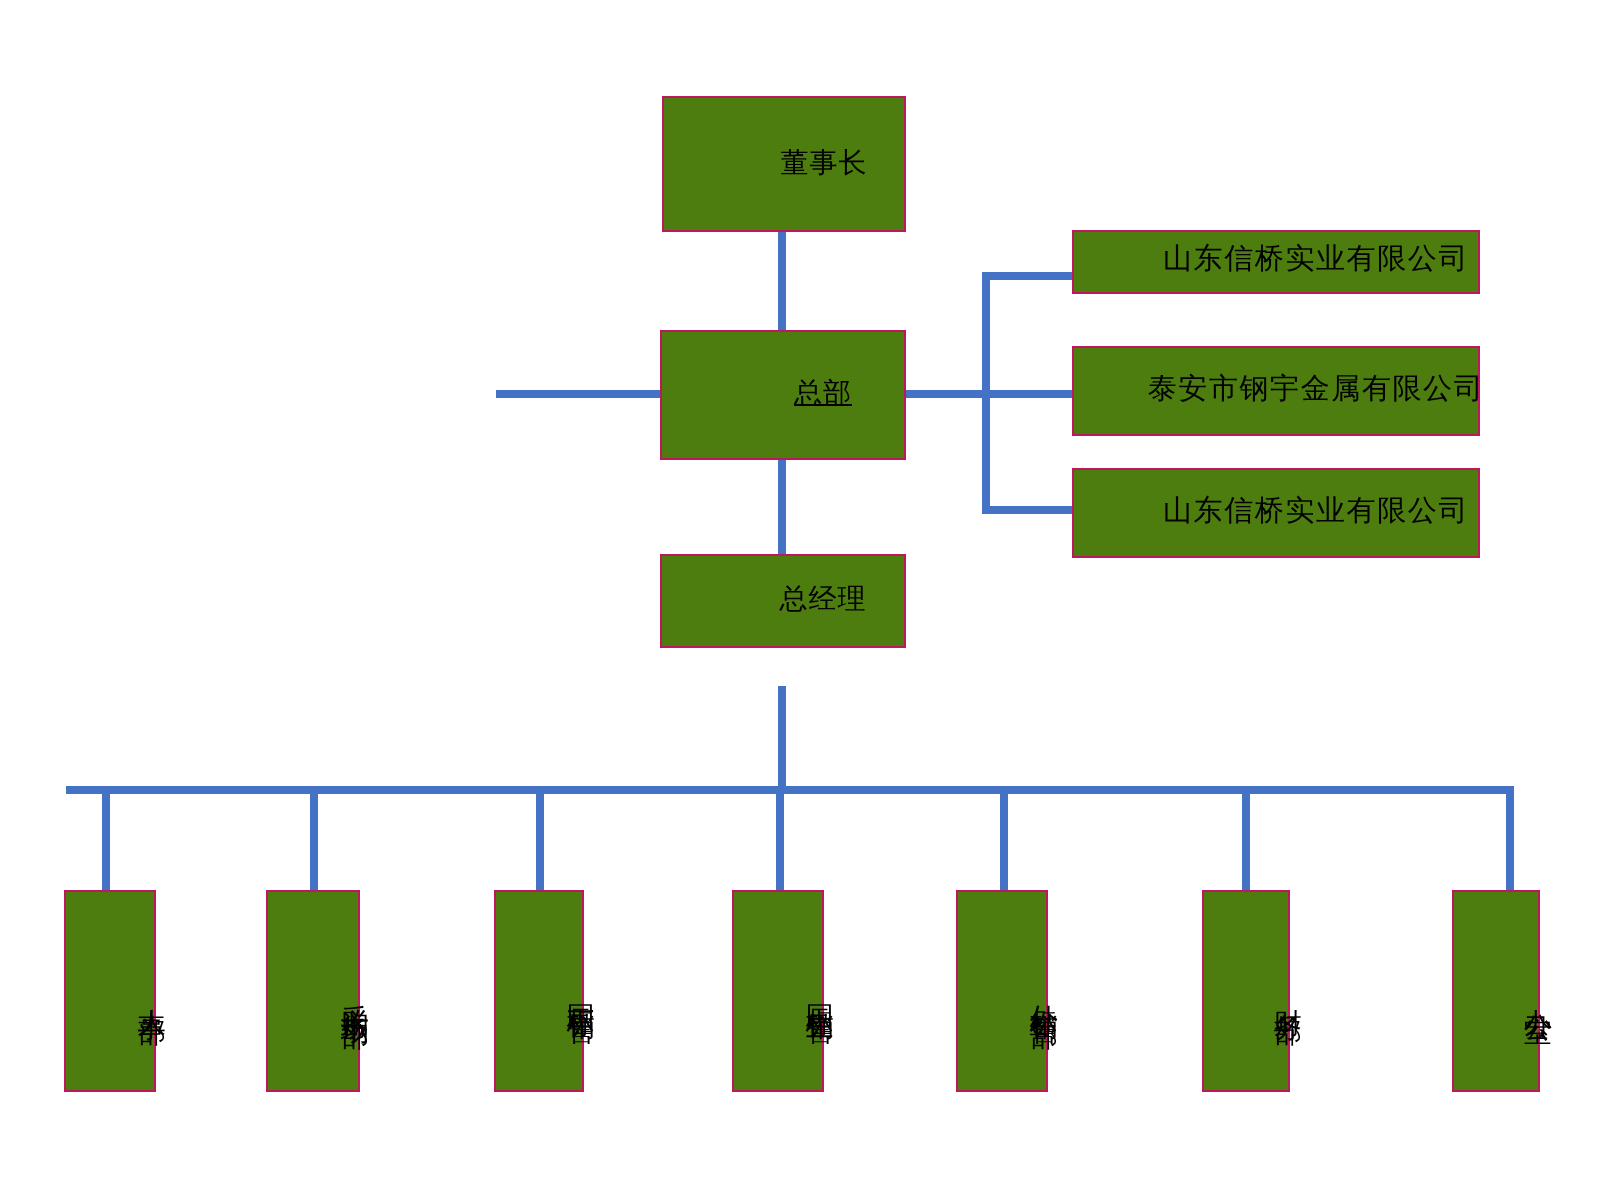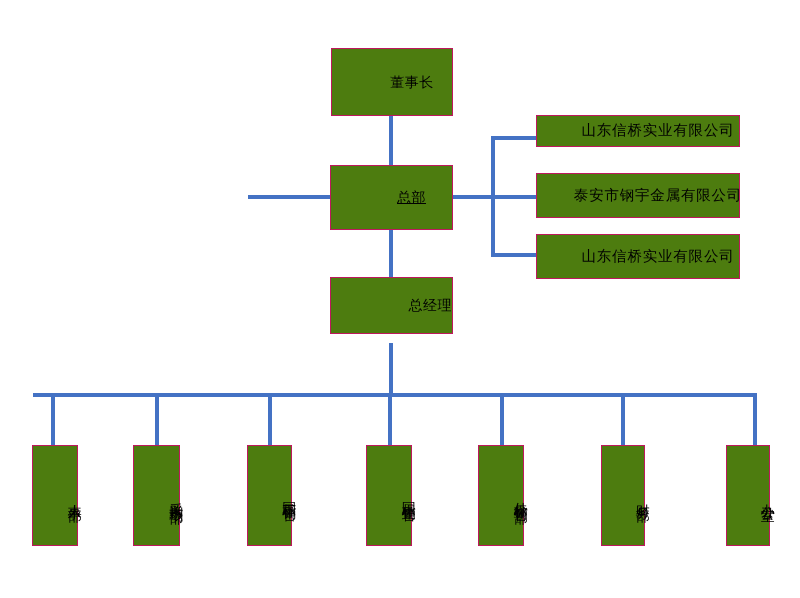--- a/index.html
+++ b/index.html
@@ -93,21 +93,21 @@
 
   <div class="node h" style="left: 331px; top: 48px; width: 122px; height: 68px;">
     <span class="label">董事长</span>
   </div>
 
 
   <div class="node h" style="left: 330px; top: 165px; width: 123px; height: 65px; text-decoration: underline;">
     <span class="label">总部</span>
   </div>
 
-  <div class="node h" style="left: 330px; top: 277px; width: 123px; height: 57px; justify-content: flex-end;">
+  <div class="node h" style="left: 330px; top: 277px; width: 123px; height: 47px;">
     <span class="label">总经理</span>
   </div>
 
   <div id="subsidiary-layer">
       <div class="node sub" style="left: 536px; top: 115px; width: 204px; height: 32px;">
         <span class="label">山东信桥实业有限公司</span>
       </div>
       <div class="node sub" style="left: 536px; top: 173px; width: 204px; height: 45px;">
         <span class="label">泰安市钢宇金属有限公司</span>
       </div>

